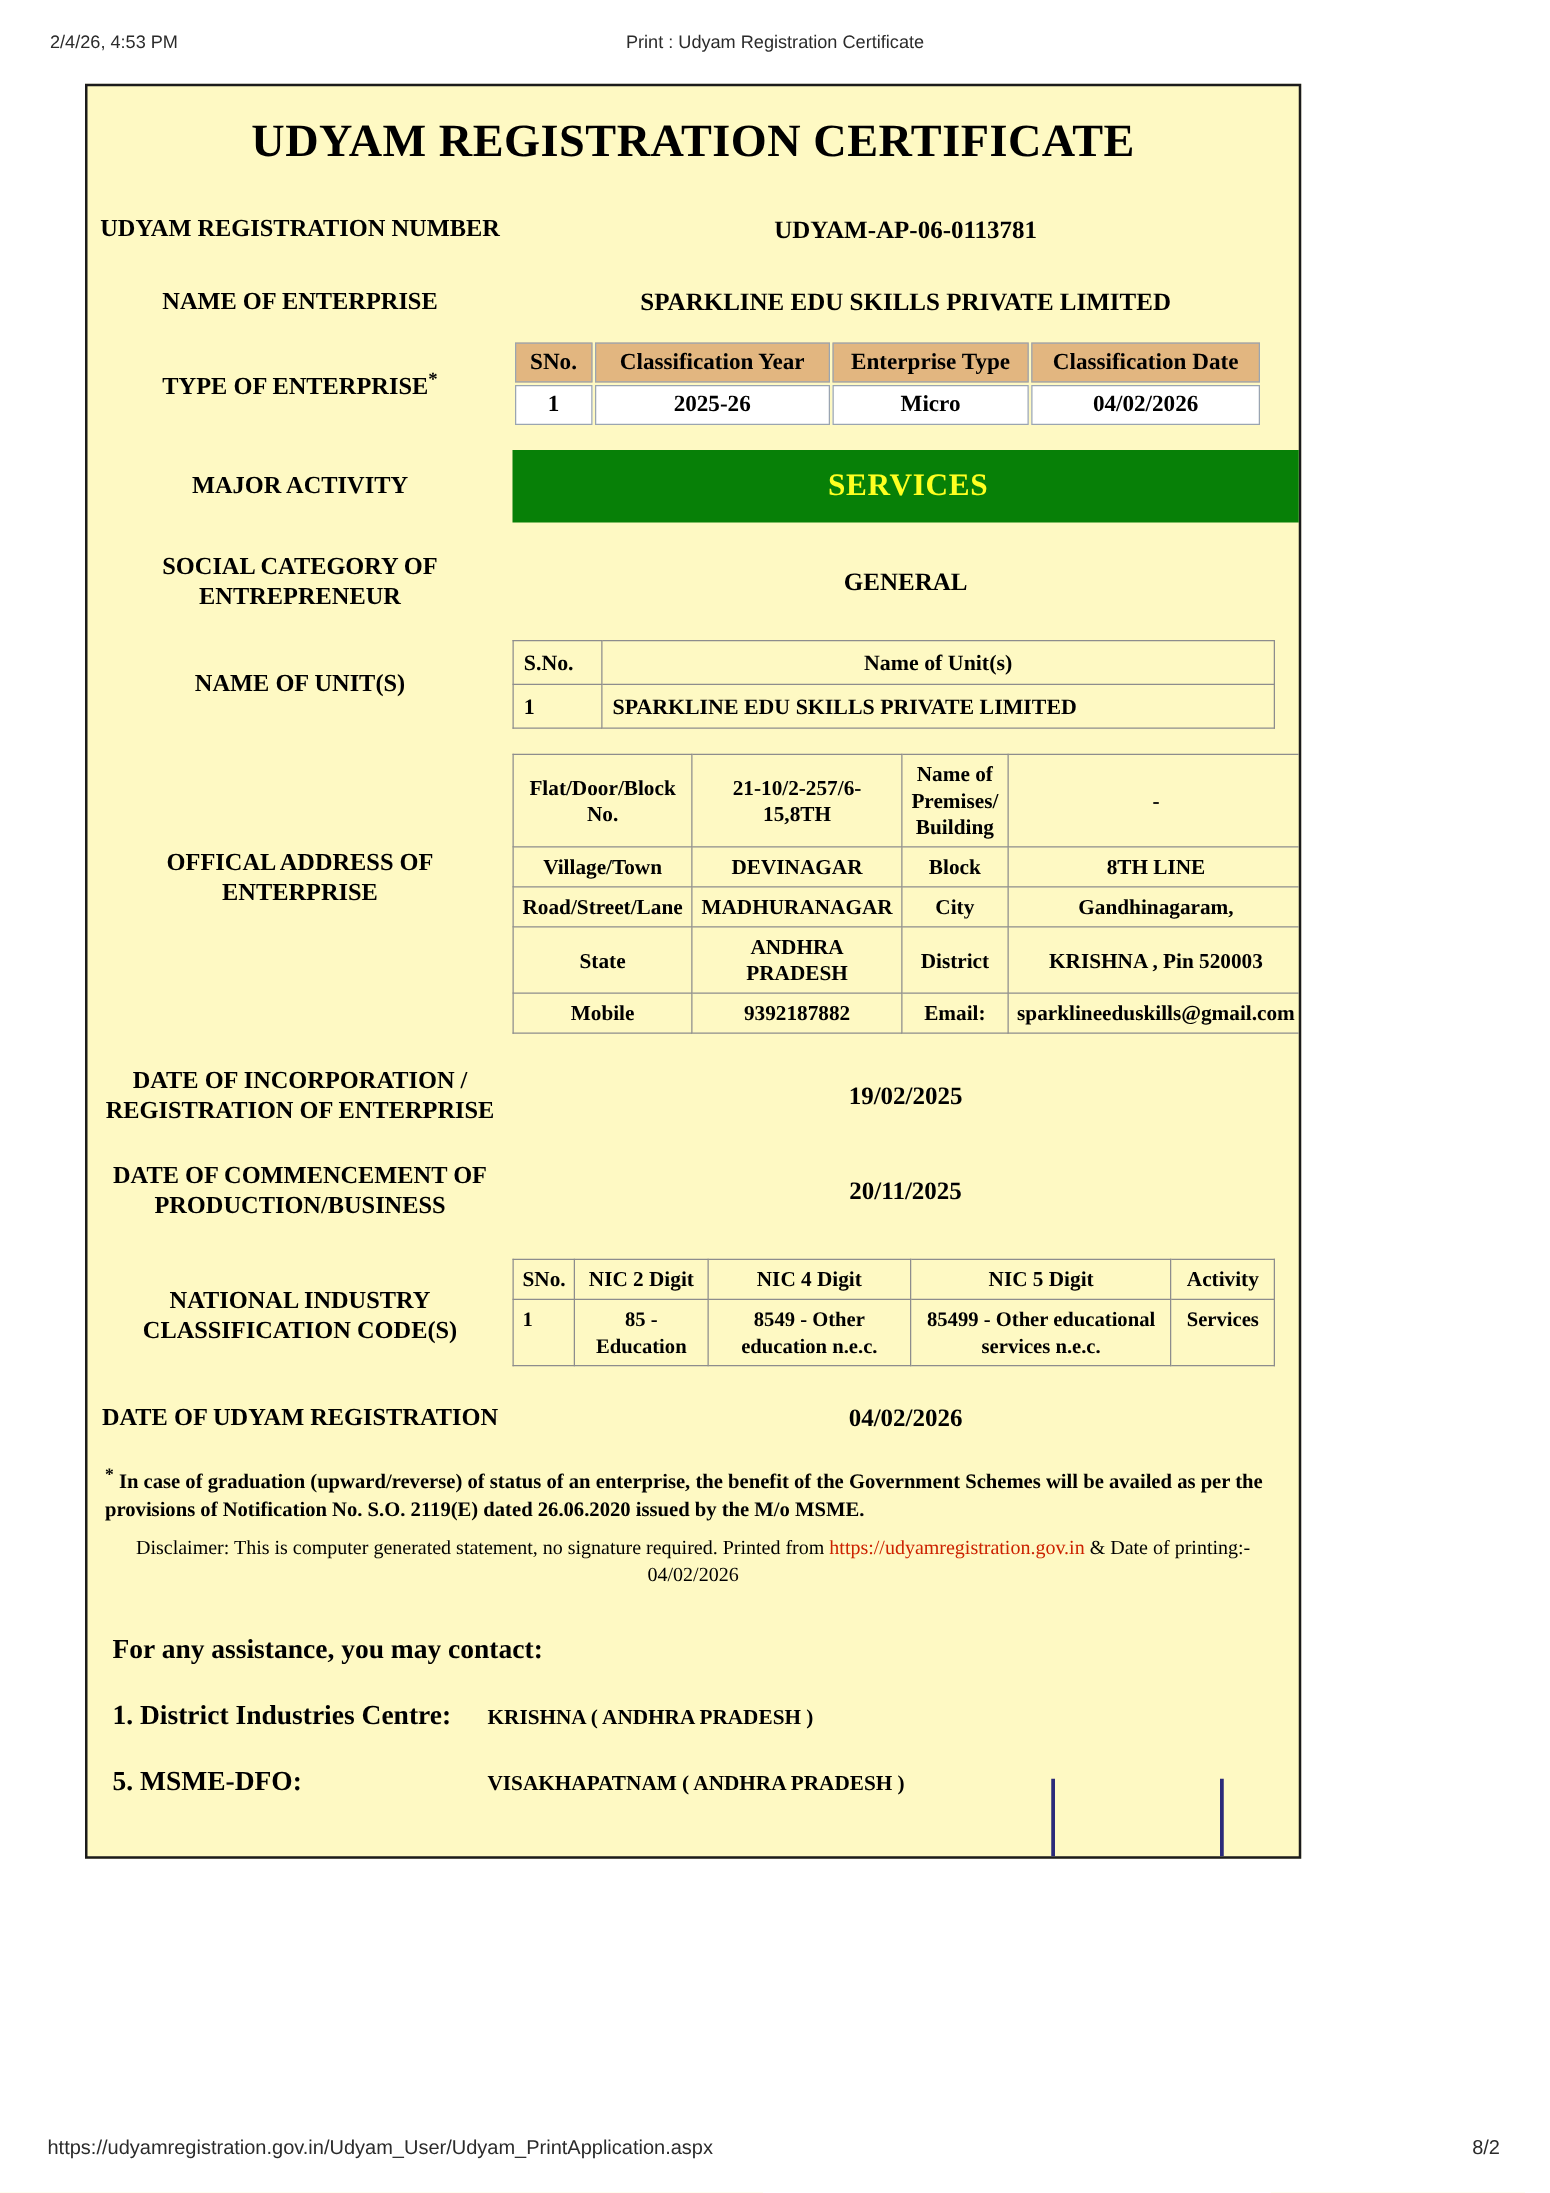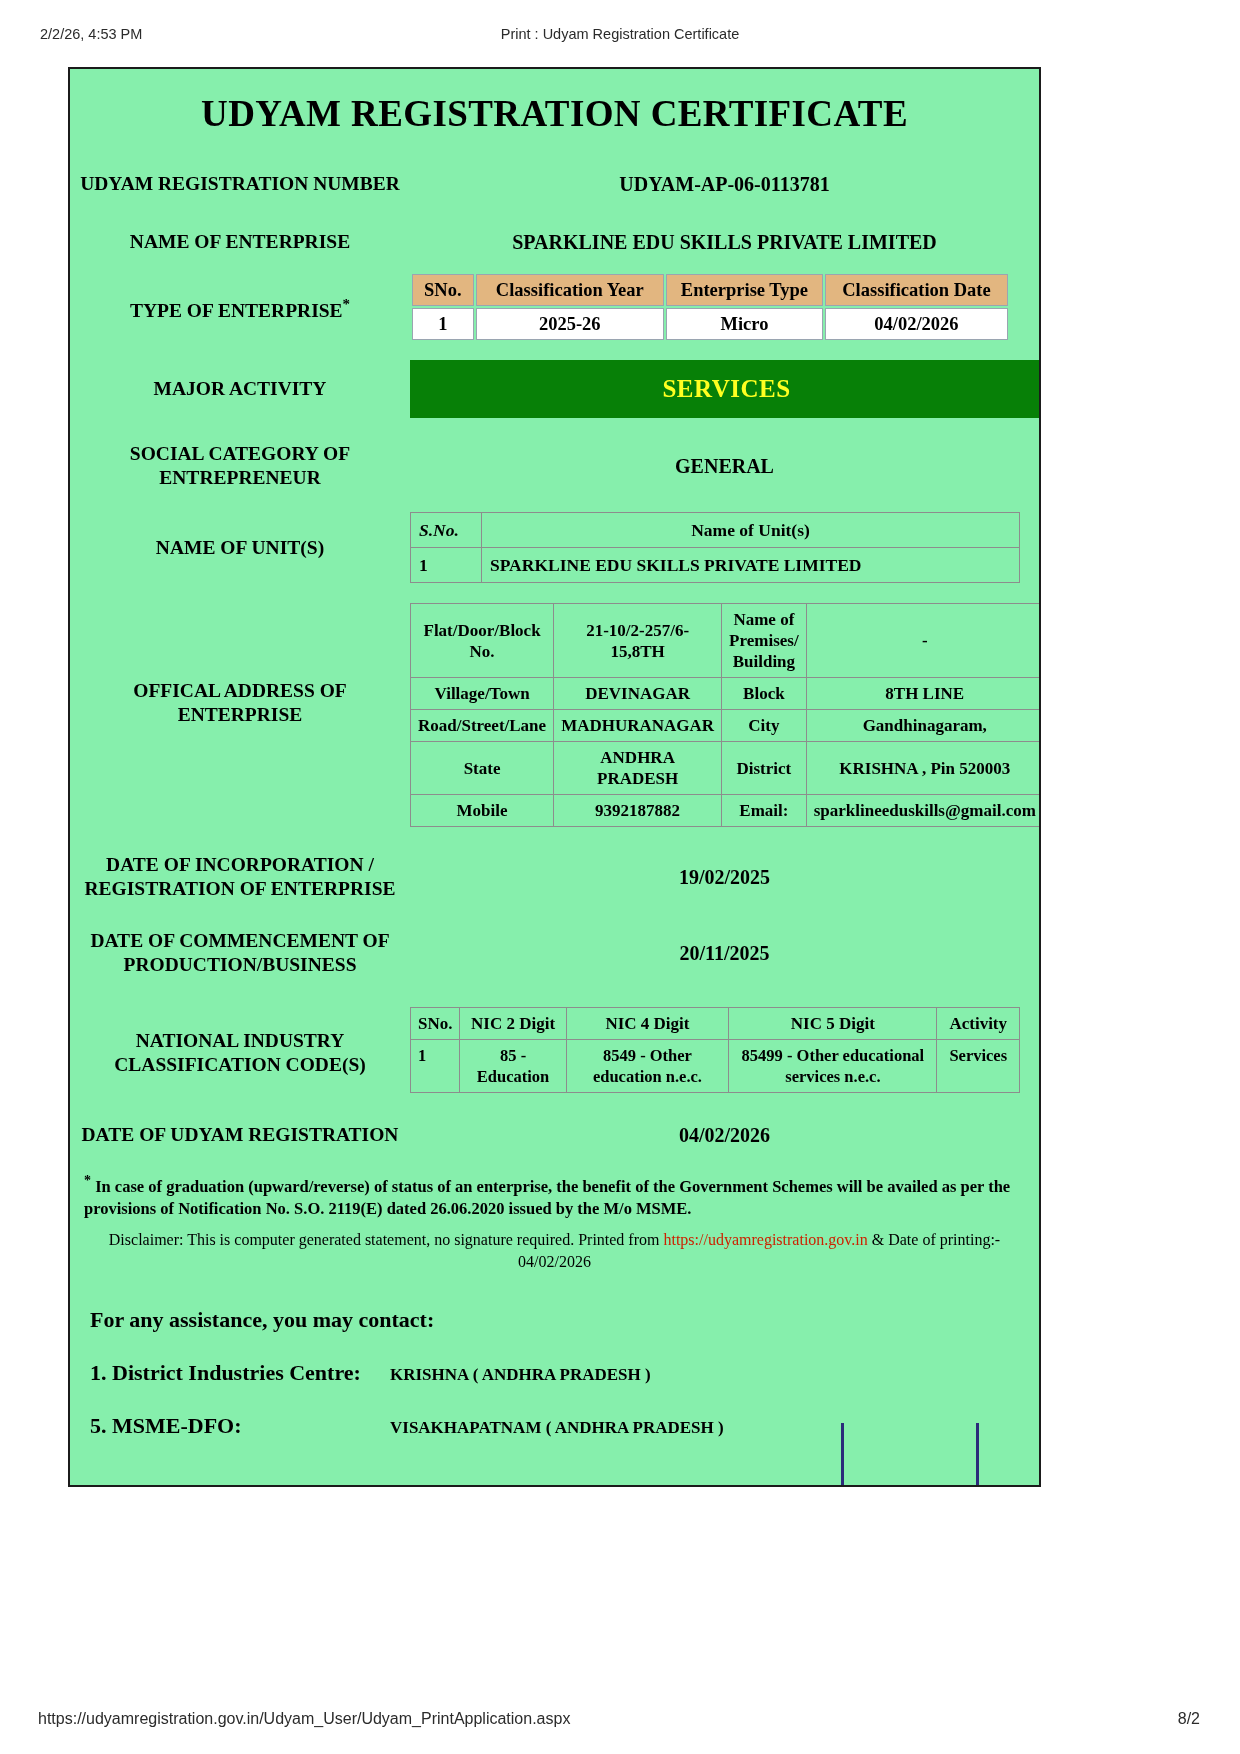--- a/index.html
+++ b/index.html
@@ -62,21 +62,21 @@
 
   
   .sheet {
     position: absolute;
     left: 68px;
     top: 67px;
     width: 973px;
     height: 1420px;
     border: 2px solid #1b1b1b;
     box-sizing: border-box;
-    background: #86efac;
+    background: #fef9c3;
     overflow: hidden;
   }
 
   .cert-title {
     text-align: center;
     font-size: 37px;
     font-weight: bold;
     letter-spacing: 0.4px;
     margin-top: 23px;
     margin-bottom: 0;
@@ -177,21 +177,21 @@
     width: 610px;
     border-collapse: collapse;
     font-size: 17.5px;
   }
   table.units th,
   table.units td {
     border: 1px solid #8d8d8d;
     padding: 5px 8px;
     font-weight: bold;
   }
-  table.units th.u-sno { width: 54px; text-align: left; font-style: italic; }
+  table.units th.u-sno { width: 54px; text-align: left; }
   table.units th.u-name { text-align: center; }
   table.units td.u-sno { width: 54px; text-align: left; }
   table.units td.u-name { text-align: left; }
 
   
   table.addr {
     width: 610px;
     border-collapse: collapse;
     font-size: 17px;
   }
@@ -282,21 +282,21 @@
     height: 70px;
     border: 3px solid #2b2b7a;
     border-top: none;
     box-sizing: border-box;
   }
 </style>
 </head>
 <body>
 
 <div class="print-header">
-  <span class="ph-date">2/2/26, 4:53 PM</span>
+  <span class="ph-date">2/4/26, 4:53 PM</span>
   <span class="ph-title">Print : Udyam Registration Certificate</span>
 </div>
 
 <div class="sheet">
 
   <div class="cert-title">UDYAM REGISTRATION CERTIFICATE</div>
 
   <div class="row r-urn">
     <div class="lbl">UDYAM REGISTRATION NUMBER</div>
     <div class="val">UDYAM-AP-06-0113781</div>

